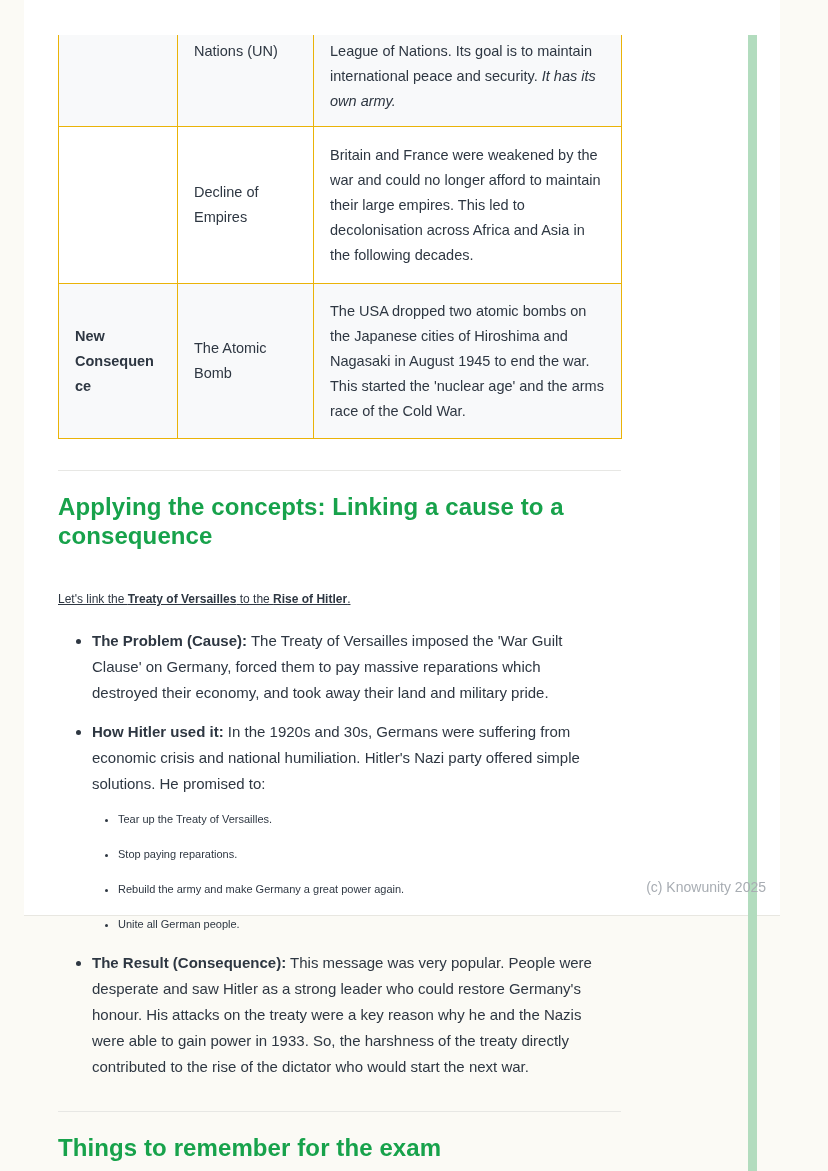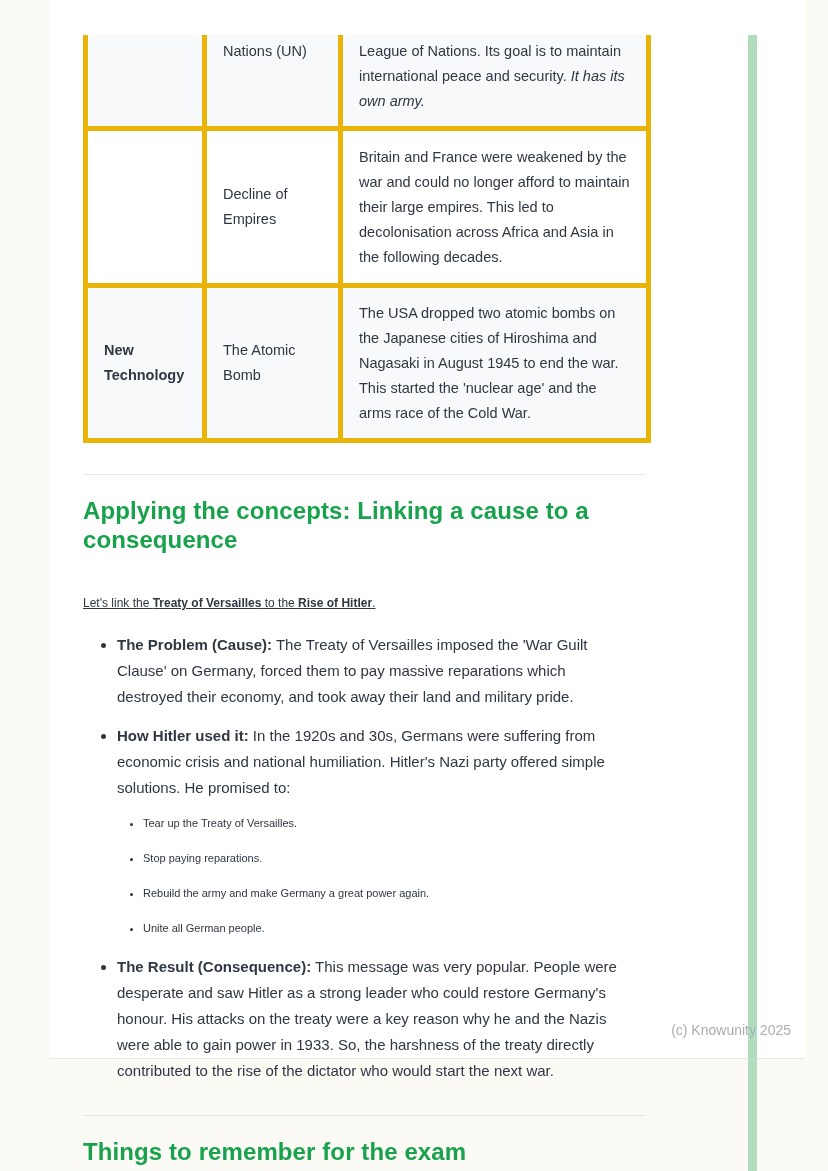--- a/index.html
+++ b/index.html
@@ -3,32 +3,32 @@
 <meta charset="utf-8">
 <style>
   html,body { margin:0; padding:0; }
   body {
     width:828px; height:1171px; position:relative; overflow:hidden;
     background:#fbfaf5;
     font-family:"Liberation Sans","DejaVu Sans",sans-serif;
     color:#2e3742;
   }
   .page {
-    position:absolute; left:49px; top:0; width:756px; height:1059px;
+    position:absolute; left:24px; top:0; width:756px; height:916px;
     background:#ffffff; border-bottom:1px solid #e8e7e1; box-sizing:border-box;
   }
   .content { position:absolute; left:34px; top:35px; width:563px; }
 
   
   table.effects-table {
     border-collapse:collapse; table-layout:fixed; width:563px;
     font-size:14.5px; line-height:25px; color:#2e3742;
   }
   table.effects-table td {
-    border:5px solid #eab308; padding:12px 16px; vertical-align:middle;
+    border:1px solid #eab308; padding:12px 16px; vertical-align:middle;
     background:#ffffff; word-wrap:break-word;
   }
   tr.striped td { background:#f8f9fa; }
   tr.row-cut td { border-top:none; vertical-align:top; padding-top:4px; height:86px; box-sizing:border-box; }
   td.col-term { width:119px; font-weight:700; }
   td.col-item { width:136px; }
   td.col-desc { width:308px; }
   tr.row-mid td { height:157px; box-sizing:border-box; }
   tr.row-bottom td { height:155px; box-sizing:border-box; }
   .italic { font-style:italic; }
@@ -70,21 +70,21 @@
           <td class="col-term"></td>
           <td class="col-item">Nations (UN)</td>
           <td class="col-desc"><span>League of Nations. Its goal is to maintain international peace and security. </span><span class="italic">It has its own army.</span></td>
         </tr>
         <tr class="row-mid">
           <td class="col-term"></td>
           <td class="col-item">Decline of Empires</td>
           <td class="col-desc">Britain and France were weakened by the war and could no longer afford to maintain their large empires. This led to decolonisation across Africa and Asia in the following decades.</td>
         </tr>
         <tr class="striped row-bottom">
-          <td class="col-term">New Technology</td>
+          <td class="col-term">New Consequence</td>
           <td class="col-item">The Atomic Bomb</td>
           <td class="col-desc">The USA dropped two atomic bombs on the Japanese cities of Hiroshima and Nagasaki in August 1945 to end the war. This started the 'nuclear age' and the arms race of the Cold War.</td>
         </tr>
       </tbody>
     </table>
 
     <hr class="divider">
 
     <h2 class="green-heading">Applying the concepts: Linking a cause to a consequence</h2>
 

